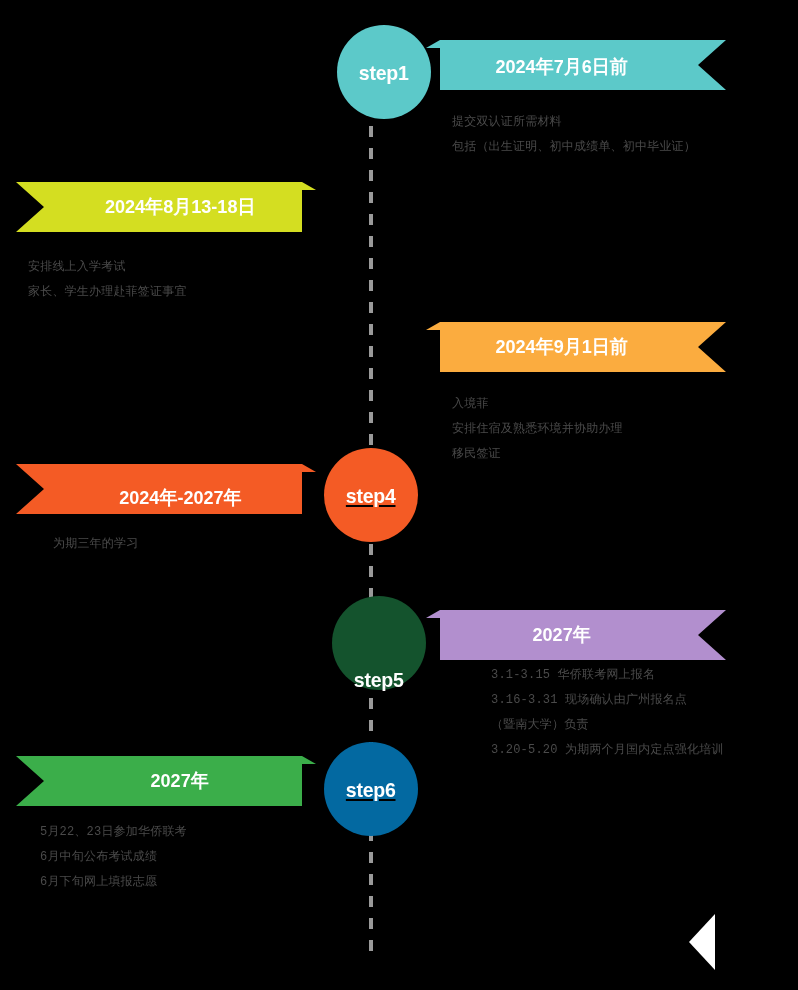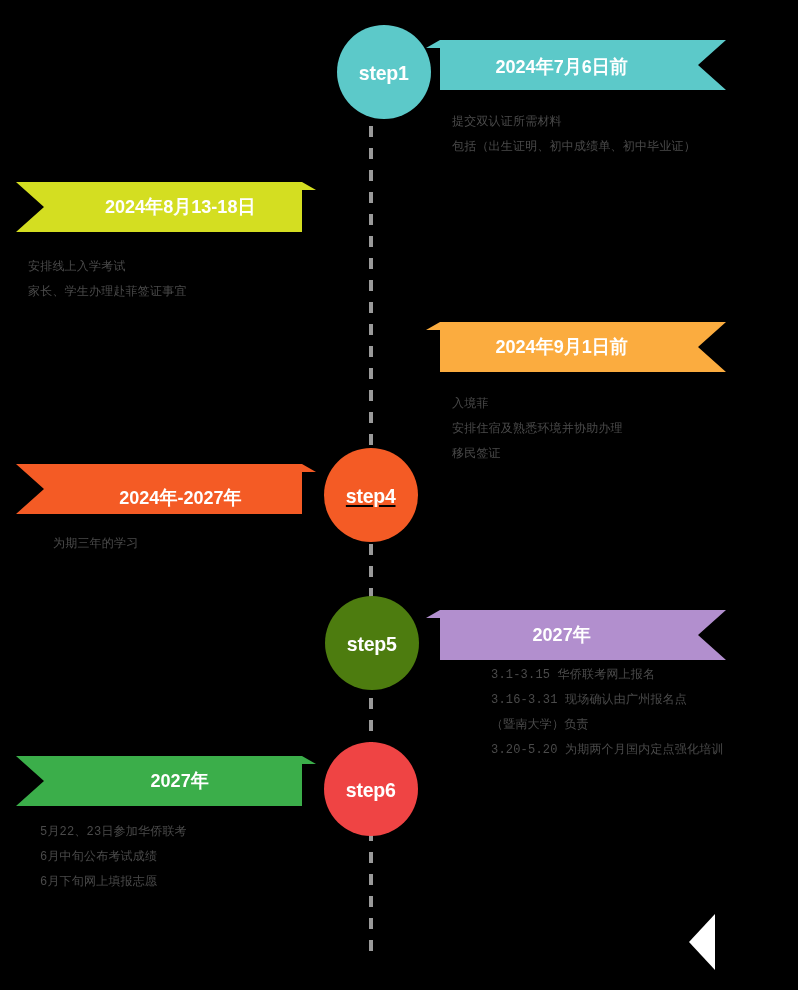--- a/index.html
+++ b/index.html
@@ -145,35 +145,35 @@
     <span class="node-label">step4</span>
   </div>
   <div class="desc" style="left: 28px; top: 532px; width: 320px; color: rgb(74, 74, 74); margin-left: 25px;">为期三年的学习</div>
 
   <svg class="ribbon-svg" style="left:426px; top:610px;" width="300" height="50" viewBox="0 0 300 50">
     <path d="M 0,8 L 14,0 L 300,0 L 272,25 L 300,50 L 14,50 L 14,8 Z" fill="#B28FCE"></path>
   </svg>
   <div class="banner" style="left:426px; top:610px; width:272px; height:50px;">
     <span class="banner-label">2027年</span>
   </div>
-  <div class="node" style="left: 325px; top: 596px; background: #4d7c0f;">
+  <div class="node" style="left: 332px; top: 596px; background: #14532d; align-items: flex-end;">
     <span class="node-label">step5</span>
   </div>
   <div class="desc" style="left: 452px; top: 663px; width: 310px; color: rgb(74, 74, 74); margin-left: 39px;">3.1-3.15 华侨联考网上报名
 3.16-3.31 现场确认由广州报名点
 （暨南大学）负责
 3.20-5.20 为期两个月国内定点强化培训</div>
 
   <svg class="ribbon-svg" style="left:16px; top:756px;" width="300" height="50" viewBox="0 0 300 50">
     <path d="M 300,8 L 286,0 L 0,0 L 28,25 L 0,50 L 286,50 L 286,8 Z" fill="#3BAE4A"></path>
   </svg>
   <div class="banner" style="left:44px; top:756px; width:272px; height:50px;">
     <span class="banner-label">2027年</span>
   </div>
-  <div class="node" style="left: 324px; top: 742px; background: #ef4444;">
+  <div class="node" style="left: 324px; top: 742px; background: #0369a1; text-decoration: underline;">
     <span class="node-label">step6</span>
   </div>
   <div class="desc" style="left: 40px; top: 820px; width: 320px; color: rgb(74, 74, 74);">5月22、23日参加华侨联考
 6月中旬公布考试成绩
 6月下旬网上填报志愿</div>
 
   <svg class="corner-arrow" viewBox="0 0 26 56">
     <polygon points="26,0 26,56 0,28" fill="#ffffff"></polygon>
   </svg>
 

